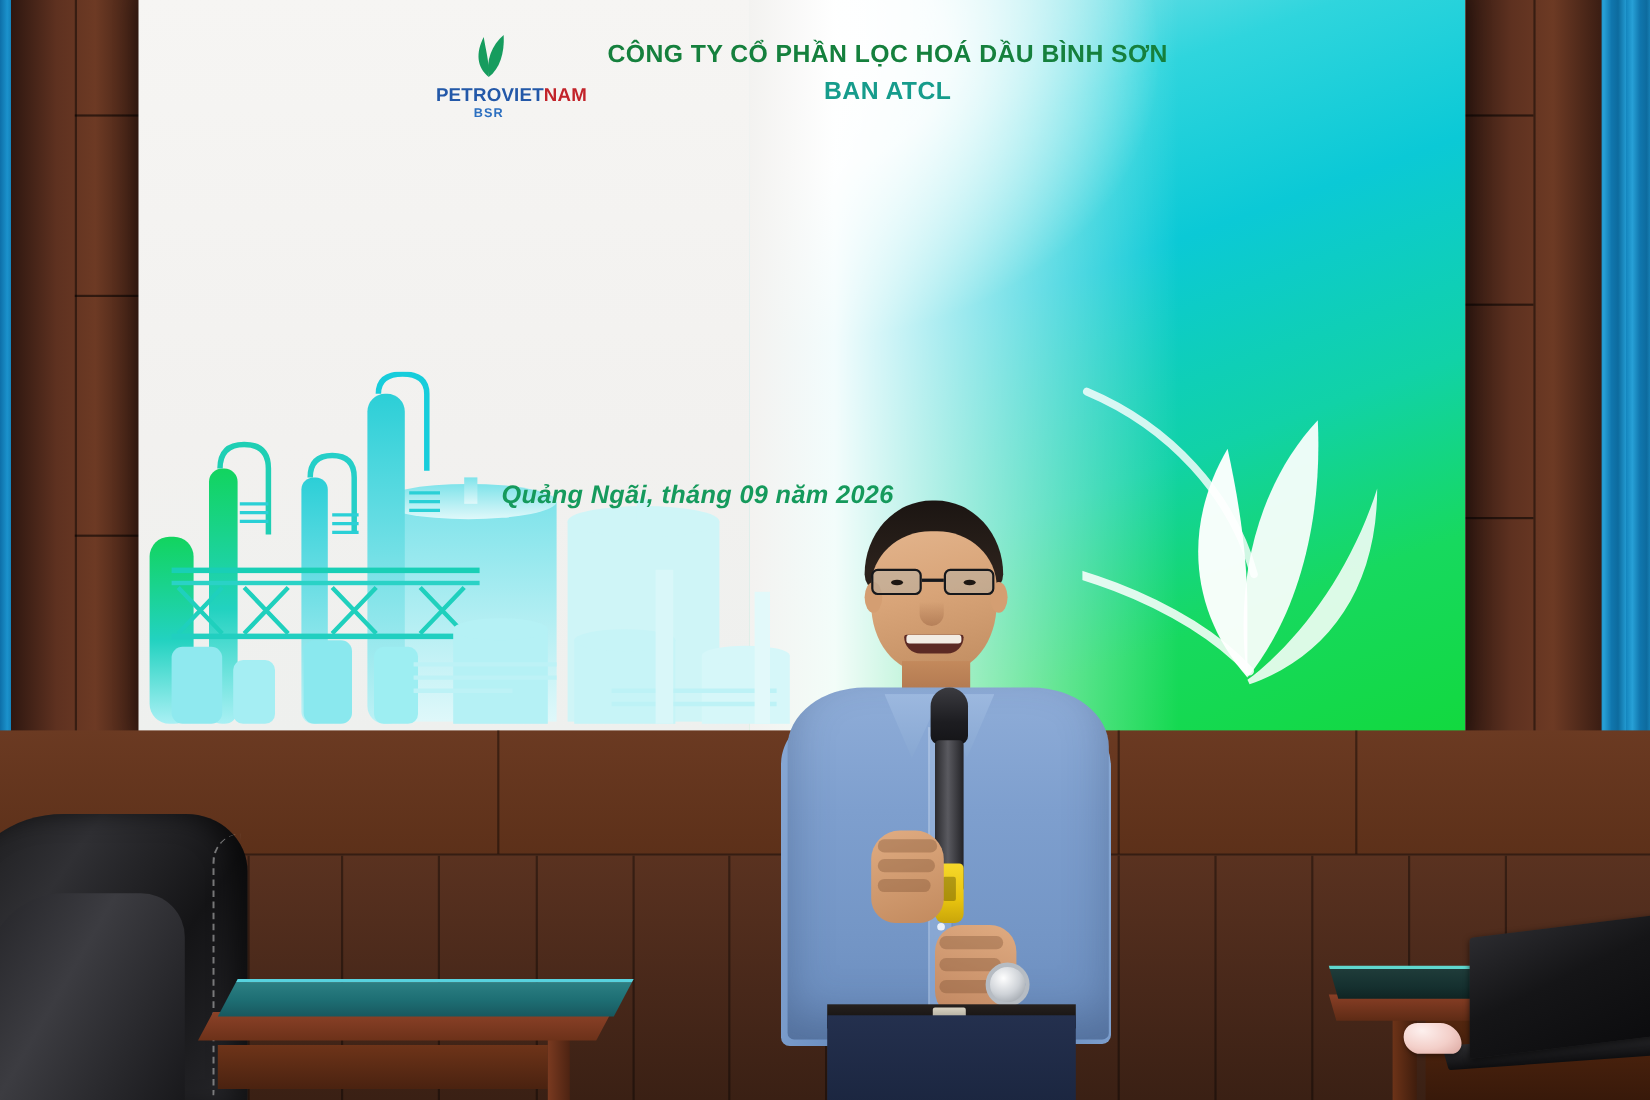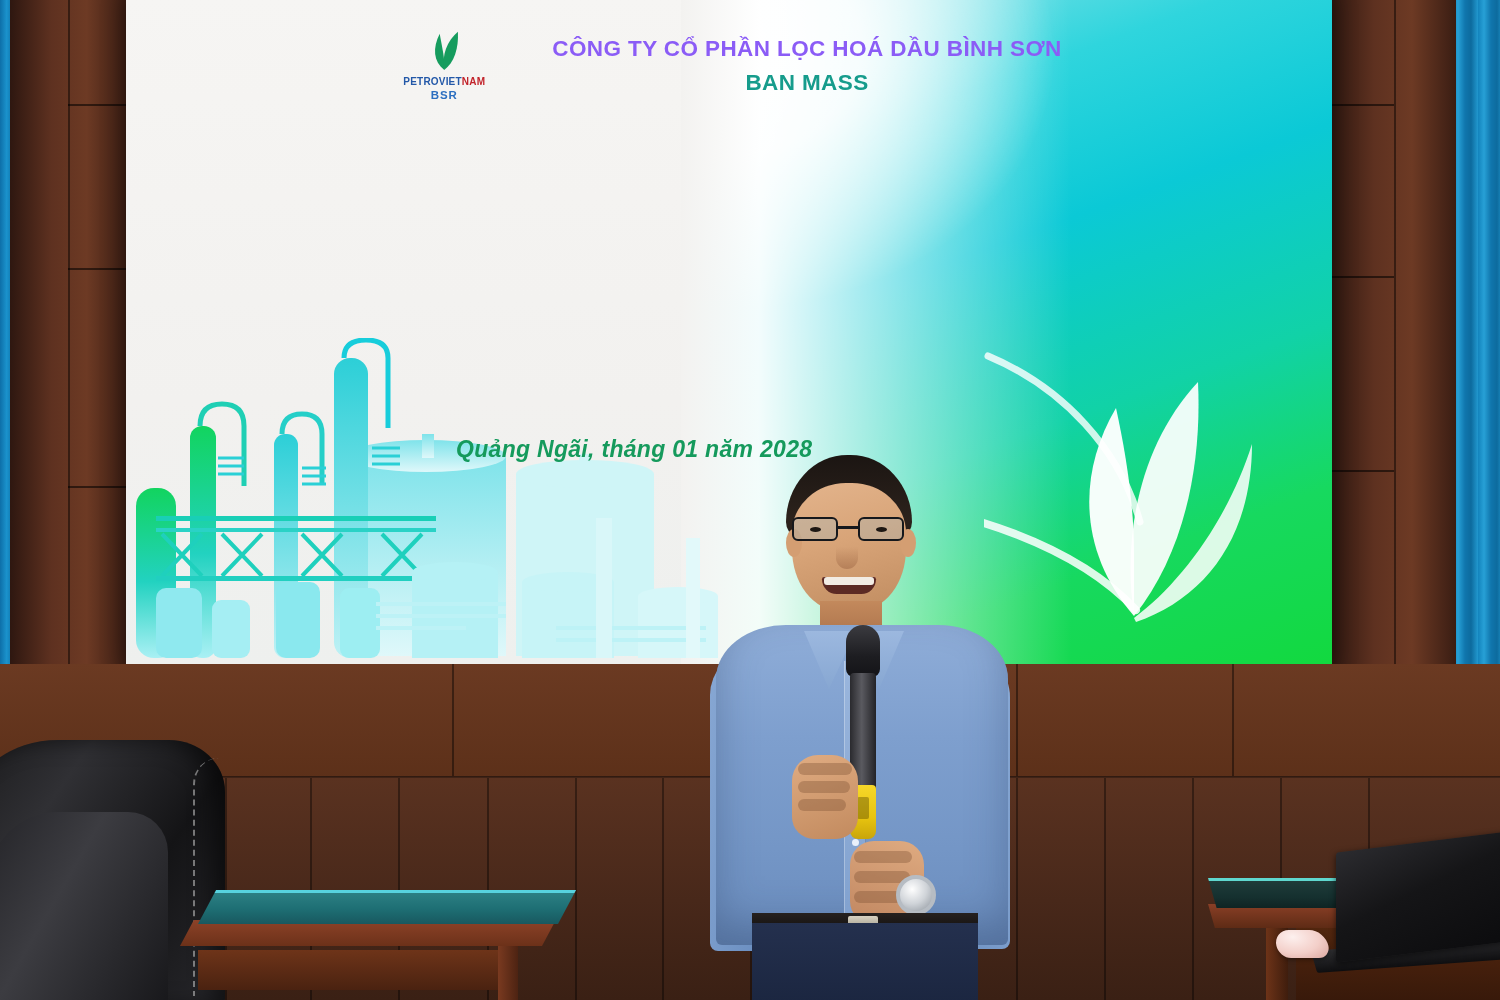--- a/index.html
+++ b/index.html
@@ -70,31 +70,31 @@
   .refinery { position:absolute; left: 0; bottom: 0; width: 760px; height: 330px; }
 
   
   .slide-header {
     position: absolute; left: 0; top: 30px; width: 1206px;
     display: flex; align-items: flex-start; justify-content: center; gap: 60px;
   }
   .logo-block { width: 96px; text-align: center; padding-top: 4px; }
   .logo-flame { height: 40px; }
   .logo-pv {
-    font-size: 10px; font-weight: bold; letter-spacing: .2px; line-height: 1;
+    font-size: 17px; font-weight: bold; letter-spacing: .2px; line-height: 1;
     margin-top: 3px;
   }
   .logo-pv .blue { color: #2358a8; }
   .logo-pv .red  { color: #c2232a; }
   .logo-bsr {
     font-size: 11.5px; font-weight: bold; color: #2c6fc0; letter-spacing: 1px; margin-top: 2px;
   }
   .org-lines { text-align: center; padding-top: 10px; }
   .org-line1 {
-    font-size: 22.5px; font-weight: bold; color: #8b5cf6;
+    font-size: 22.5px; font-weight: bold; color: #15803d;
     letter-spacing: .4px; white-space: nowrap;
   }
   .org-line2 {
     font-size: 22.5px; font-weight: bold; color: #169c8c;
     letter-spacing: .4px; margin-top: 8px;
   }
   .slide-title {
     position: absolute; left: 0; top: 238px; width: 1206px; text-align: center;
     font-size: 54px; font-weight: bold; color: #12c248;
     letter-spacing: .5px; white-space: nowrap;
@@ -450,25 +450,25 @@
           <path d="M30 44 C 18 34, 17 20, 25 4 C 27 16, 30 28, 30 36 Z" fill="#169c5e"></path>
           <path d="M30 44 C 27 28, 33 12, 45 2 C 46 20, 41 36, 30 44 Z" fill="#169c5e"></path>
         </svg>
         <div class="logo-pv">
           <span class="blue">PETROVIET</span><span class="red">NAM</span>
         </div>
         <div class="logo-bsr">BSR</div>
       </div>
       <div class="org-lines">
         <div class="org-line1">CÔNG TY CỔ PHẦN LỌC HOÁ DẦU BÌNH SƠN</div>
-        <div class="org-line2">BAN MASS</div>
+        <div class="org-line2">BAN ATCL</div>
       </div>
     </div>
 
-    <div class="slide-subtitle">Quảng Ngãi,  tháng 01 năm 2028</div>
+    <div class="slide-subtitle">Quảng Ngãi,  tháng 09 năm 2026</div>
   </div>
 
   <div class="wall-mid">
     <div class="v" style="left:452px"></div>
     <div class="v" style="left:1016px"></div>
     <div class="v" style="left:1232px"></div>
   </div>
   <div class="rail" style="top:776px"></div>
 
   <div class="wainscot">

